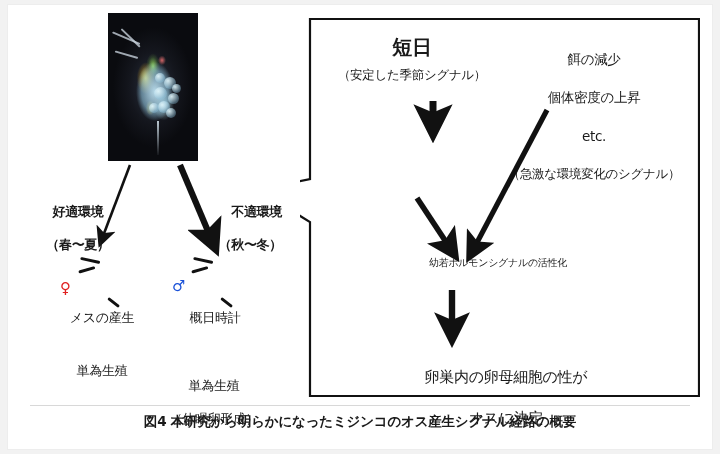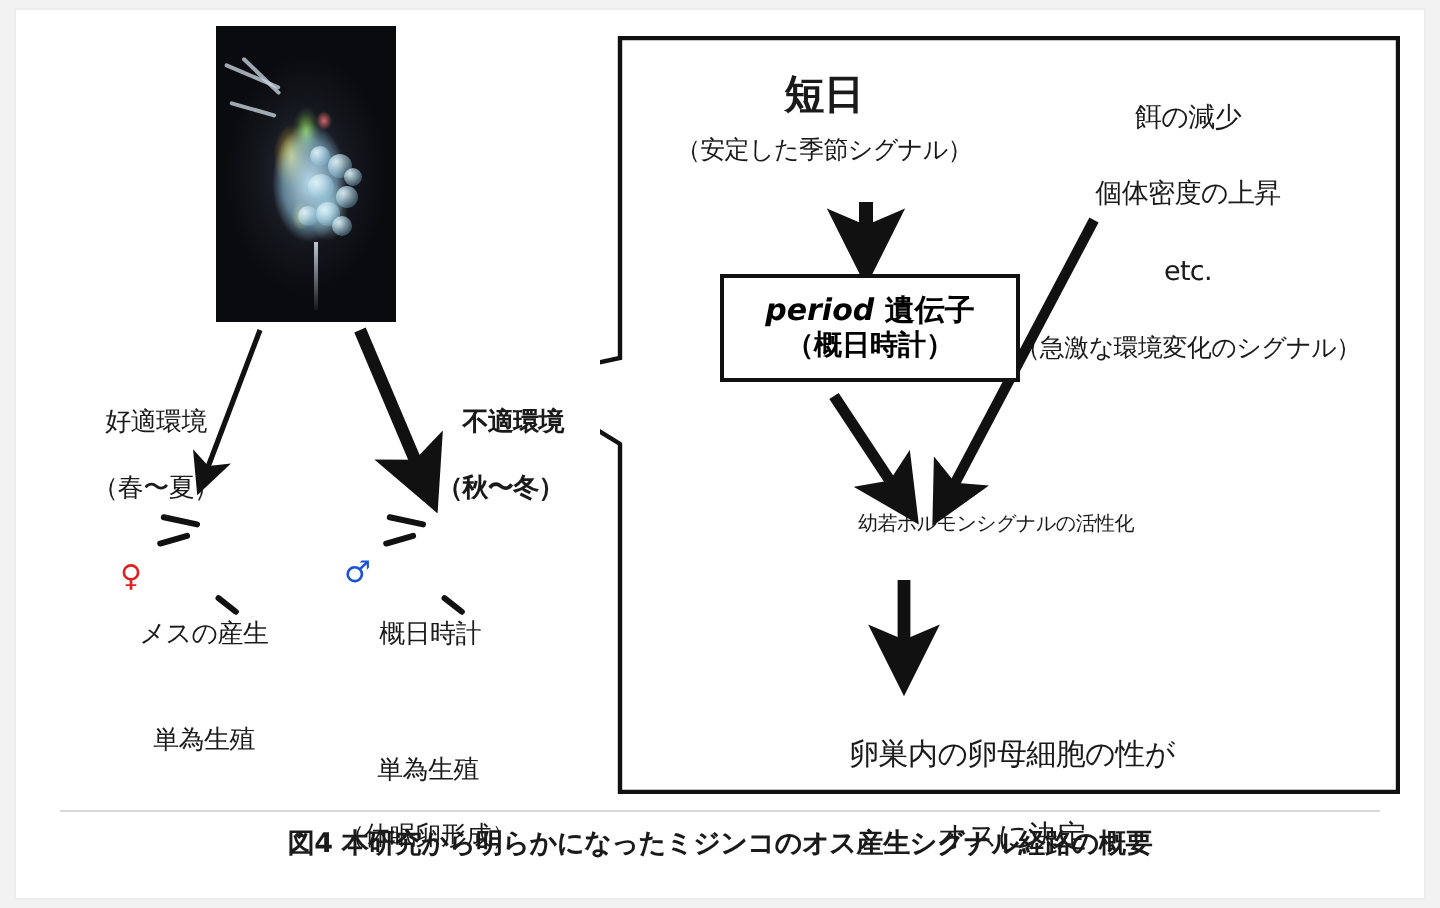--- a/index.html
+++ b/index.html
@@ -105,21 +105,21 @@
 
     <line x1="122" y1="10" x2="92" y2="89" stroke="#111" stroke-width="2.6" marker-end="url(#ah-thin)"></line>
 
     <line x1="172" y1="10" x2="205" y2="88" stroke="#111" stroke-width="6.2" marker-end="url(#ah-thick)"></line>
 
     <line x1="92" y1="180" x2="92" y2="196" stroke="#111" stroke-width="2.2" marker-end="url(#ah-small)"></line>
 
     <line x1="205" y1="180" x2="205" y2="196" stroke="#111" stroke-width="2.2" marker-end="url(#ah-small)"></line>
   </svg>
 
-  <div class="ctext" style="left:22px;top:182px;width:96px;font-size:13px;">
+  <div class="ctext" style="left:22px;top:182px;width:96px;font-size:13px;font-weight:bold;">
     <div>好適環境</div>
     <div>（春〜夏）</div>
   </div>
 
   <div class="ctext" style="left:178px;top:182px;width:96px;font-size:13px;font-weight:bold;text-align:right;">
     <div>不適環境</div>
     <div>（秋〜冬）</div>
   </div>
 
   <div class="daph female abs" style="left:66px;top:251px;">
@@ -172,26 +172,20 @@
 
     <line x1="133" y1="83" x2="133" y2="110" stroke="#111" stroke-width="7" marker-end="url(#ah-big)"></line>
 
     <line x1="117" y1="180" x2="152" y2="233" stroke="#111" stroke-width="5.6" marker-end="url(#ah-med)"></line>
 
     <line x1="247" y1="92" x2="172" y2="234" stroke="#111" stroke-width="5.2" marker-end="url(#ah-med)"></line>
 
     <line x1="152" y1="272" x2="152" y2="316" stroke="#111" stroke-width="6.4" marker-end="url(#ah-big)"></line>
   </svg>
 
-  <div id="gene-box">
-    <div>
-      <div class="line" style="font-size:15px;font-weight:bold;"><span class="ital">period</span><span> 遺伝子</span></div>
-      <div class="line" style="font-size:14px;font-weight:bold;">（概日時計）</div>
-    </div>
-  </div>
 
   <div class="ctext" style="left:340px;top:252px;width:300px;font-size:10px;">幼若ホルモンシグナルの活性化</div>
 
   <div class="ctext" style="left:348px;top:341px;width:300px;font-size:15px;line-height:1.38;">
     <div>卵巣内の卵母細胞の性が</div>
     <div>オスに決定</div>
   </div>
 
   <div id="caption-rule" class="abs"></div>
   <div id="figure-caption" class="abs">図4 本研究から明らかになったミジンコのオス産生シグナル経路の概要</div>

